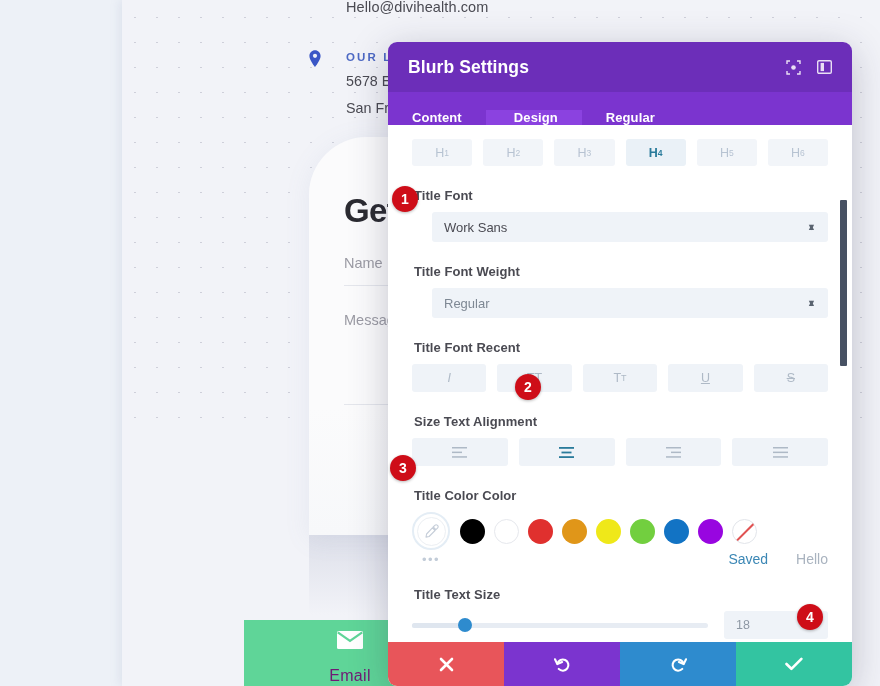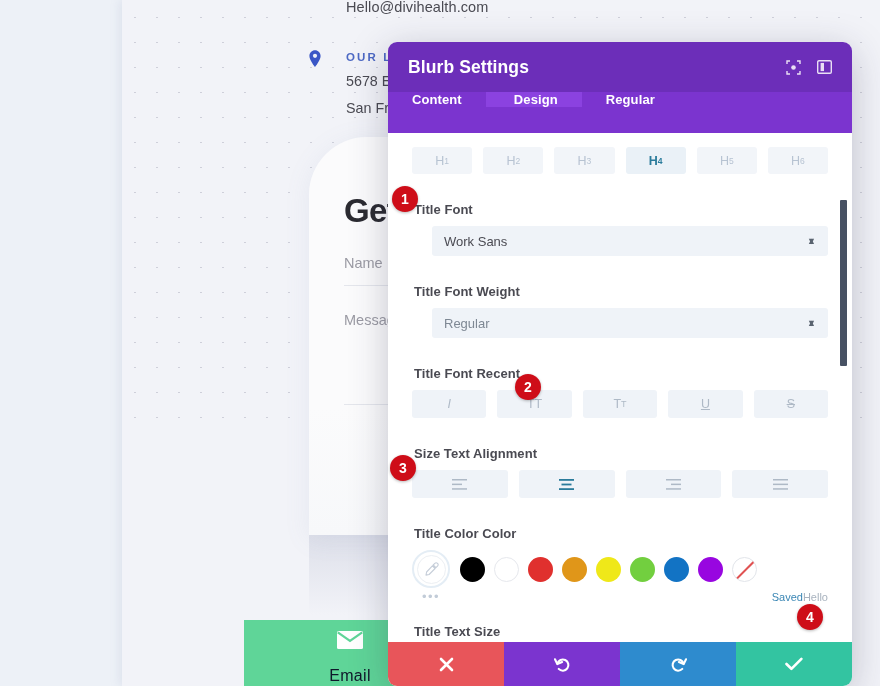--- a/index.html
+++ b/index.html
@@ -68,21 +68,21 @@
     position: absolute; left: 35px; top: 267px; width: 425px;
     border-bottom: 1px solid #e4e6ec;
   }
   .card-shadow-strip {
     position: absolute; left: 187px; top: 535px; width: 480px; height: 80px;
     background: linear-gradient(180deg, rgba(205,208,222,.55) 0%, rgba(255,255,255,0) 100%);
   }
 
   .email-btn {
     position: absolute; left: 122px; top: 620px; width: 212px; height: 66px;
-    background: #5fd598; color: #0f172a; text-align: center;
+    background: #5fd598; color: #701a75; text-align: center;
   }
   .env-icon { margin-top: 11px; }
   .email-label {
     margin-top: 14px; font-size: 16px; letter-spacing: .3px;
   }
 
   
   #modal {
     position: absolute; left: 388px; top: 42px;
     width: 464px; height: 644px;
@@ -95,21 +95,21 @@
   .m-header {
     height: 50px; background: #6c2eb9;
     display: flex; align-items: center; padding: 0 20px;
     flex: none;
   }
   .m-title { color: #fff; font-size: 17.5px; font-weight: 700; letter-spacing: .1px; }
   .m-header-actions { margin-left: auto; display: flex; gap: 16px; align-items: center; }
   .hdr-icon { width: 15px; height: 15px; opacity: .85; cursor: pointer; }
 
   .m-tabs {
-    height: 41px; background: #7b34cf; display: flex; align-items: flex-start; flex: none;
+    height: 33px; background: #7b34cf; display: flex; align-items: flex-end; flex: none;
   }
   .m-tab {
     padding: 0 24px; display: flex; align-items: center;
     color: #fff; font-size: 13px; font-weight: 700; letter-spacing: .1px;
     cursor: pointer;
   }
   .m-tab.active { background: #8b42e0; padding-left: 28px; }
 
   .m-body {
     flex: 1 1 auto; overflow: hidden; position: relative;
@@ -120,21 +120,21 @@
   .hbtn {
     flex: 1; height: 27px; border-radius: 3px; background: #f2f5f9;
     display: flex; align-items: center; justify-content: center;
     font-size: 12.5px; color: #b7c3d2; cursor: pointer;
   }
   .hbtn sub { font-size: 8.5px; }
   .hbtn.active { background: #eaf1f7; color: #2a7b9b; font-weight: 700; }
 
   .lbl {
     font-size: 13px; font-weight: 700; color: #4a4a52;
-    margin: 28px 0 9px 2px; letter-spacing: .05px;
+    margin: 22px 0 9px 2px; letter-spacing: .05px;
   }
   .lbl.tight { margin-top: 20px; }
 
   .selectbox {
     height: 30px; background: #eff3f8; border-radius: 3px;
     display: flex; align-items: center; padding: 0 12px;
     font-size: 13px; color: #4a4a52; position: relative; cursor: pointer; margin-left: 20px;
   }
   .selectbox.muted { color: #7e8894; }
   .spin { margin-left: auto; display: flex; flex-direction: column; line-height: 0; color: #5a6470; }
@@ -167,21 +167,21 @@
   .swatch.white { border: 1px solid #e6e8ed; }
   .swatch.none {
     background: #fff; border: 1px solid #e2e5ea; position: relative; overflow: hidden;
   }
   .swatch.none::after {
     content: ""; position: absolute; left: -3px; top: 11px;
     width: 31px; height: 2px; background: #e05252; transform: rotate(-45deg);
   }
   .colorsub { display: flex; align-items: center; margin-top: 1px; }
   .dots { width: 38px; text-align: center; color: #c2ccd8; font-size: 13px; letter-spacing: 1.5px; }
-  .saved-links { margin-left: auto; display: flex; gap: 0; font-size: 11px; }
+  .saved-links { margin-left: auto; display: flex; gap: 28px; font-size: 14px; }
   .lnk-saved { color: #3b87b5; cursor: pointer; }
   .lnk-recent { color: #a9b3bf; cursor: pointer; }
 
   
   .sliderrow { display: flex; align-items: center; gap: 16px; margin-top: 6px; }
   .track {
     flex: 1; height: 5px; border-radius: 3px; background: #e7ecf3; position: relative;
   }
   .track .fill { position: absolute; left: 0; top: 0; bottom: 0; background: #dfe6ef; border-radius: 3px; }
   .knob {

